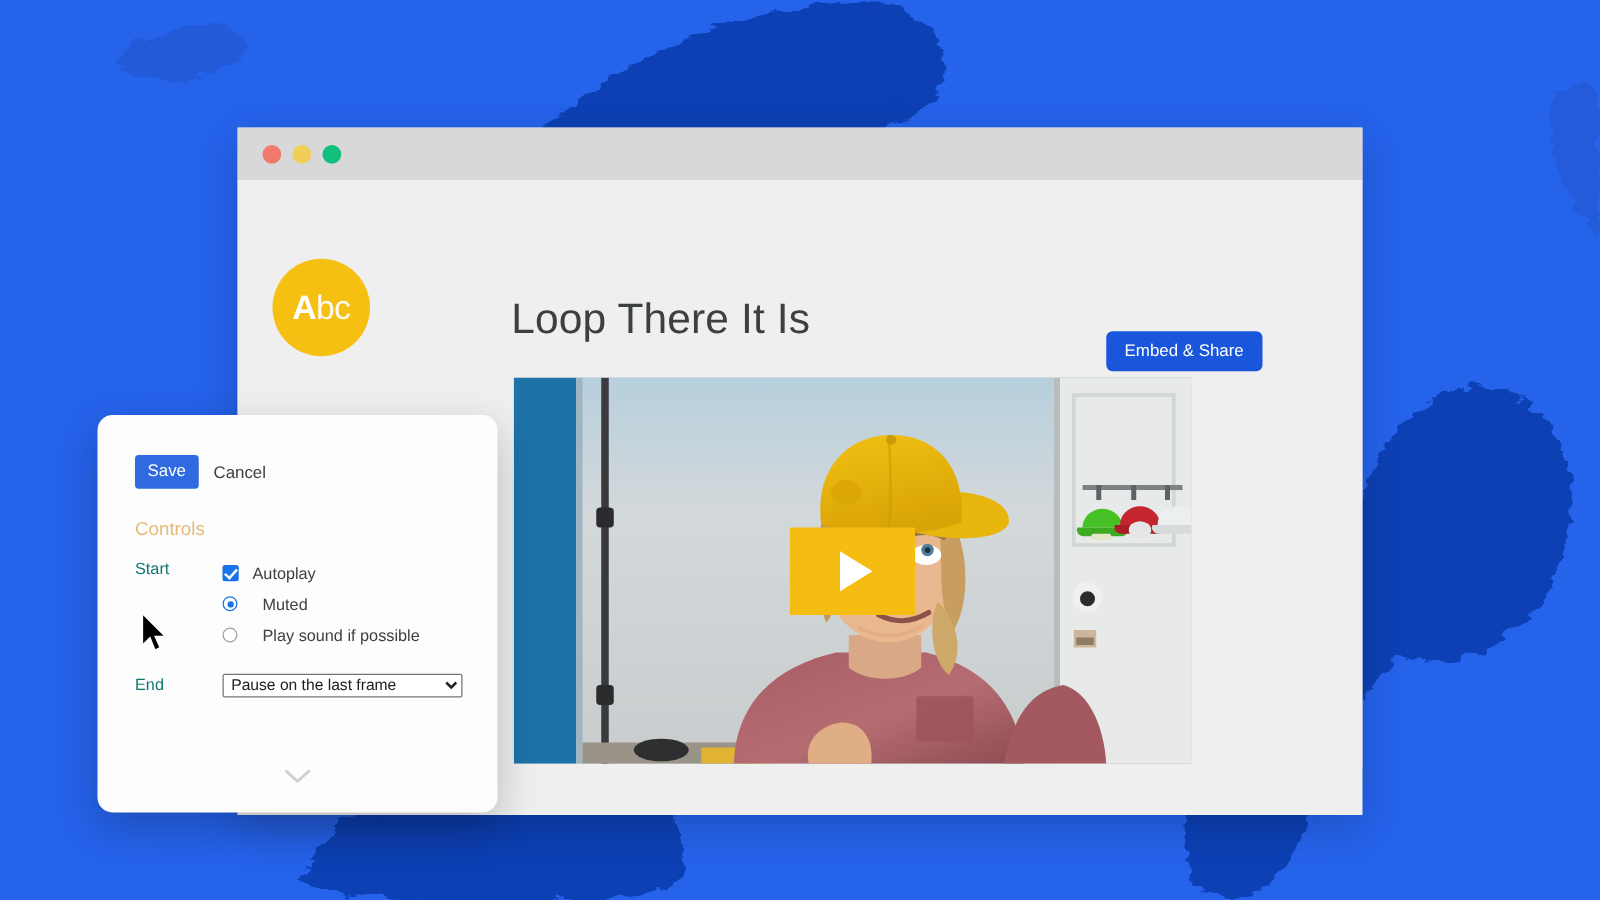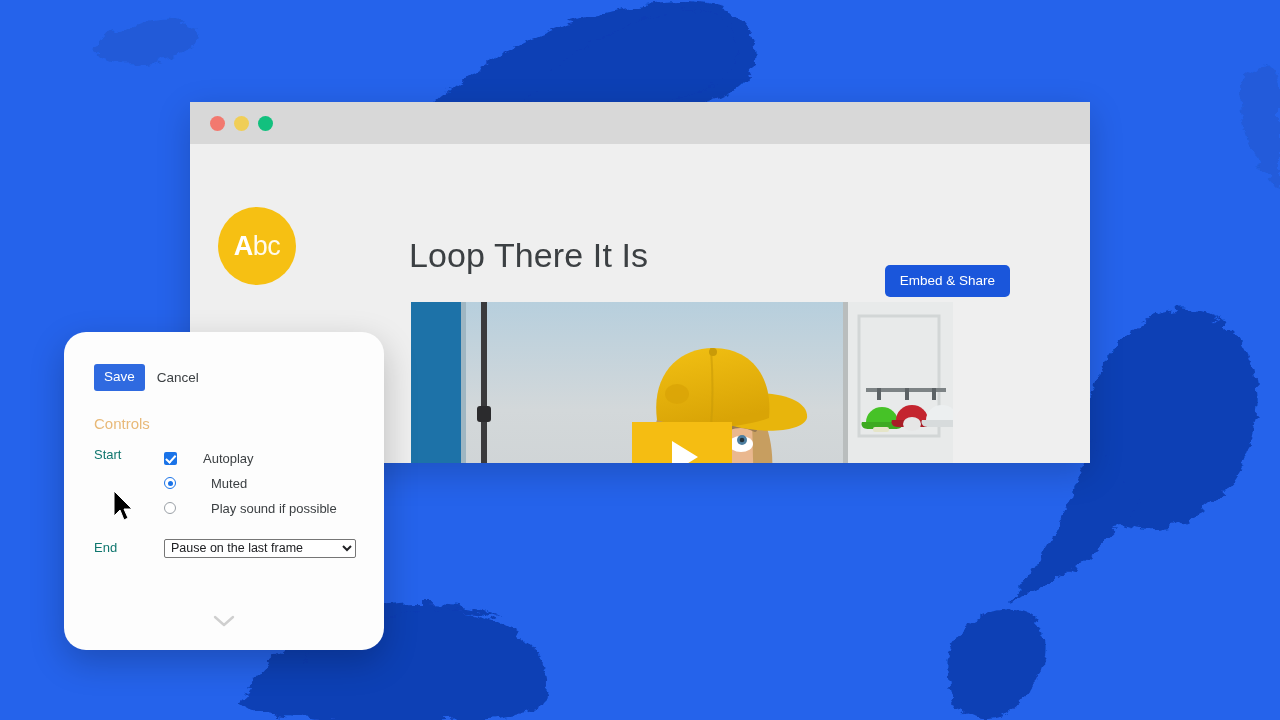--- a/index.html
+++ b/index.html
@@ -19,21 +19,21 @@
   }
   #brush-layer {
     position: absolute; inset: 0;
     width: 1280px; height: 720px;
   }
 
   
   #browser-window {
     position: absolute;
     left: 190px; top: 102px;
-    width: 900px; height: 361px;
+    width: 900px; height: 550px;
     background: #efefef;
     box-shadow: 0 10px 32px rgba(0,0,0,0.18);
     overflow: hidden;
   }
   #titlebar {
     height: 42px;
     background: #d8d8d8;
     display: flex;
     align-items: center;
     padding-left: 20px;
@@ -118,24 +118,24 @@
     width: 0; height: 0;
     border-left: 26px solid #ffffff;
     border-top: 16px solid transparent;
     border-bottom: 16px solid transparent;
     margin-left: 6px;
   }
 
   
   #settings-panel {
     position: absolute;
-    left: 64px; top: 332px;
+    left: 78px; top: 332px;
     width: 320px; height: 318px;
     background: #fdfdfd;
-    border-radius: 22px;
+    border-radius: 12px;
     box-shadow: 0 12px 34px rgba(0,0,0,0.22);
     padding: 32px 0 0 0;
   }
   #panel-actions {
     display: flex; align-items: center;
     gap: 12px;
     padding-left: 30px;
   }
   #save-button {
     background: #2f6ae0;
@@ -173,21 +173,21 @@
     font-size: 13px;
     color: #0f766e;
     padding-top: 1px;
     flex-shrink: 0;
   }
   .row-fields { display: flex; flex-direction: column; }
 
   .opt {
     display: flex;
     align-items: center;
-    gap: 26px;
+    gap: 11px;
     height: 25px;
     cursor: pointer;
   }
   .opt-label { font-size: 13px; color: #3c4043; }
   .opt.radio .opt-label { padding-left: 9px; }
 
   
   .cbox {
     width: 13px; height: 13px;
     border-radius: 2px;

